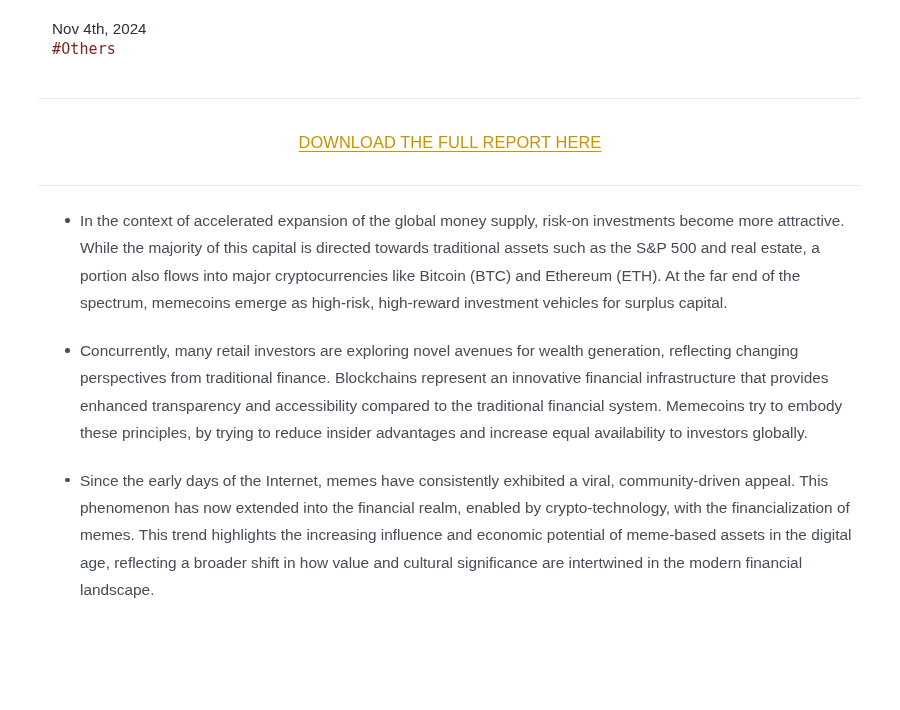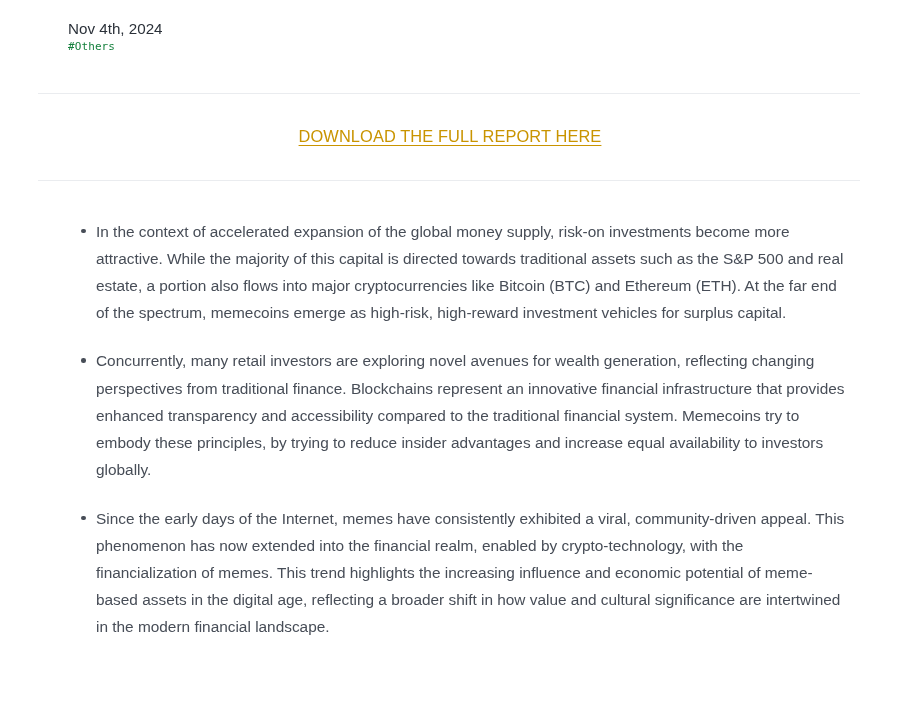--- a/index.html
+++ b/index.html
@@ -48,25 +48,25 @@
     align-items: baseline;
     padding-top: 18px;
     flex-direction: column;
   }
   .meta-date {
     font-size: 15.2px;
     line-height: 1.4;
     color: #2B3139;
   }
   .meta-tag {
-    margin-left: 30px;
+    margin-left: 14px;
     font-family: "DejaVu Sans Mono", "Liberation Mono", monospace;
-    font-size: 11px;
+    font-size: 15px;
     line-height: 1.4;
-    color: #15803d;
+    color: #7f1d1d;
     letter-spacing: 0.1px;
   }
 
   
   .divider {
     height: 1px;
     background: #EAECEF;
     border: 0;
     margin: 0;
     width: 822px;
@@ -88,21 +88,21 @@
     text-decoration: underline;
     text-underline-offset: 3px;
     text-decoration-thickness: 1px;
     cursor: pointer;
     letter-spacing: 0.1px;
   }
 
   
   .bullet-list {
     list-style: none;
-    margin: 16px;
+    margin: 0;
     padding: 21px 0 0 0;
   }
   .bullet-item {
     position: relative;
     padding-left: 42px;
     margin-bottom: 21px;
     font-size: 15.4px;
     line-height: 27.2px;
     color: #474D57;
     text-align: left;

